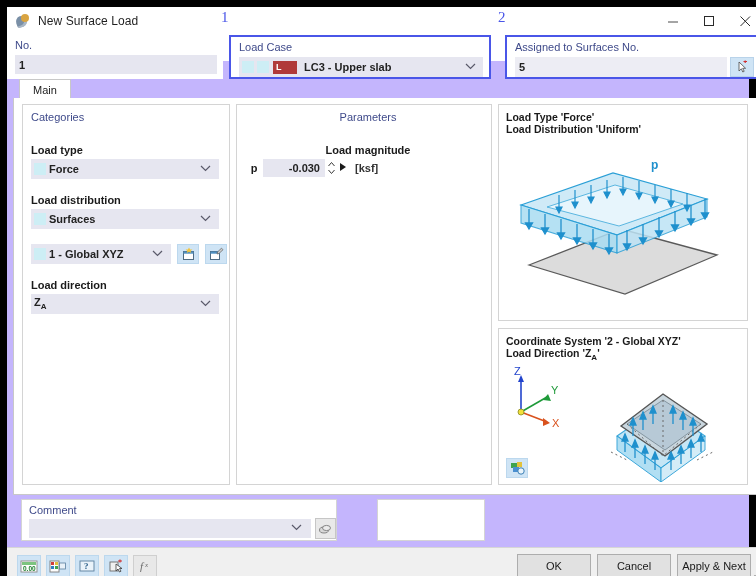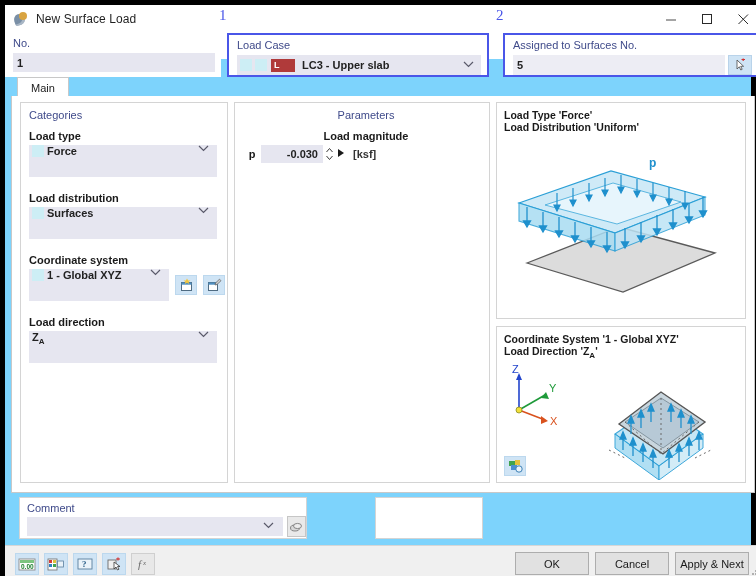--- a/index.html
+++ b/index.html
@@ -8,22 +8,22 @@
     width: 756px; height: 576px;
     font-family: "Liberation Sans", sans-serif;
     font-size: 11px;
     color: #1a1a1a;
     background: #ffffff;
     overflow: hidden;
   }
   .window {
     position: relative;
     width: 756px; height: 576px;
-    background: #7dd3fc;
-    border: 5px solid #000000;
+    background: #c4b5fd;
+    border: 7px solid #000000;
   }
 
   
   .titlebar {
     position: absolute; left: 0; top: 0; width: 756px; height: 28px;
     background: #ffffff;
     display: flex; align-items: center;
   }
   .title-icon {
     width: 16px; height: 16px; margin-left: 8px; margin-right: 7px;
@@ -129,31 +129,31 @@
 
   .panel {
     position: absolute; background: #ffffff; border: 1px solid #d4d4d4;
   }
   .p-cat    { left: 8px;   top: 6px;  width: 208px; height: 381px; }
   .p-param  { left: 222px; top: 6px;  width: 256px; height: 381px; text-align: center; }
   .p-img1   { left: 484px; top: 6px;  width: 250px; height: 217px; }
   .p-img2   { left: 484px; top: 230px;width: 250px; height: 157px; }
 
   .panel-head {
-    color: #3f4a8a; font-size: 11px; margin: 6px 0 0 8px;
+    color: #3f4a8a; font-size: 11px; margin: 6px 0 12px 8px;
   }
 
   .lbl {
     font-size: 11px; color: #1a1a1a; font-weight: bold;
     margin: 0 0 3px 8px;
   }
   .sel {
-    height: 32px; width: 188px; margin: 0 0 0 8px;
+    height: 20px; width: 188px; margin: 0 0 0 8px;
     background: #e6e6f0;
-    display: flex; align-items: flex-start; padding: 0 3px;
+    display: flex; align-items: center; padding: 0 3px;
   }
   .sel .txt { font-size: 11px; font-weight: bold; color: #222; }
   .sel .txt sub { font-size: 8px; }
 
   .cs-row { display: flex; align-items: center; margin-left: 8px; }
   .cs-row .sel { margin-left: 0; width: 140px; }
   .icon-btn {
     width: 22px; height: 20px; background: #cfe4f5; border: 1px solid #bcd8ee;
     margin-left: 6px; display: flex; align-items: center; justify-content: center;
   }
@@ -183,21 +183,21 @@
   .cap sub { font-size: 8px; }
 
   .img-btn {
     position: absolute; left: 7px; bottom: 6px;
     width: 22px; height: 20px; background: #cfe4f5; border: 1px solid #bcd8ee;
     display: flex; align-items: center; justify-content: center;
   }
 
   
   .comment-panel {
-    position: absolute; left: 14px; top: 492px; width: 288px; height: 42px;
+    position: absolute; left: 14px; top: 492px; width: 316px; height: 42px;
     background: #ffffff; border: 1px solid #d4d4d4;
   }
   .comment-lbl { color: #3f4a8a; font-size: 11px; margin: 4px 0 2px 7px; }
   .comment-row { display: flex; align-items: center; margin-left: 7px; }
   .comment-input {
     width: 296px; height: 19px; background: #e6e6f0;
     display: flex; align-items: center; padding: 0 4px; font-size: 11px;
   }
   .comment-btn {
     width: 22px; height: 21px; background: #e9e9e9; border: 1px solid #c6c6c6;
@@ -335,21 +335,20 @@
         <div class="sw"></div>
         <div class="txt">Surfaces</div>
         <div class="caret">
           <svg width="11" height="7">
               <polyline points="1,1 5.5,5.5 10,1" fill="none" stroke="#5a5a6a" stroke-width="1.2"></polyline>
             </svg>
         </div>
       </div>
 
       <div style="height:15px"></div>
-      <div class="lbl">Coordinate system</div>
       <div class="cs-row">
         <div class="sel">
           <div class="sw"></div>
           <div class="txt">1 - Global XYZ</div>
           <div class="caret">
             <svg width="11" height="7">
                 <polyline points="1,1 5.5,5.5 10,1" fill="none" stroke="#5a5a6a" stroke-width="1.2"></polyline>
               </svg>
           </div>
         </div>
@@ -509,21 +508,21 @@
               <line x1="108" y1="43" x2="108" y2="57"></line>
               <polygon points="105,55 111,55 108,61"></polygon>
             </g>
         </g>
         <text x="152" y="32" font-family="Liberation Sans, sans-serif" font-size="12" font-weight="bold" fill="#1f90cd">p</text>
       </svg>
     </div>
 
     <div class="panel p-img2">
       <div class="cap">
-        <span>Coordinate System '1 - Global XYZ'</span><br>
+        <span>Coordinate System '2 - Global XYZ'</span><br>
         <span><span>Load Direction 'Z</span><sub>A</sub><span>'</span></span>
       </div>
       <svg width="248" height="118" viewBox="0 0 248 118" style="display:block;">
 
         <g>
           <line x1="22" y1="48" x2="22" y2="14" stroke="#2244cc" stroke-width="1.6"></line>
           <polygon points="19,18 25,18 22,11" fill="#2244cc"></polygon>
           <text x="15" y="11" font-family="Liberation Sans, sans-serif" font-size="11" fill="#2244cc">Z</text>
           <line x1="22" y1="48" x2="48" y2="33" stroke="#1f9a3a" stroke-width="1.6"></line>
           <polygon points="44,36 49,30 52,37" fill="#1f9a3a"></polygon>

